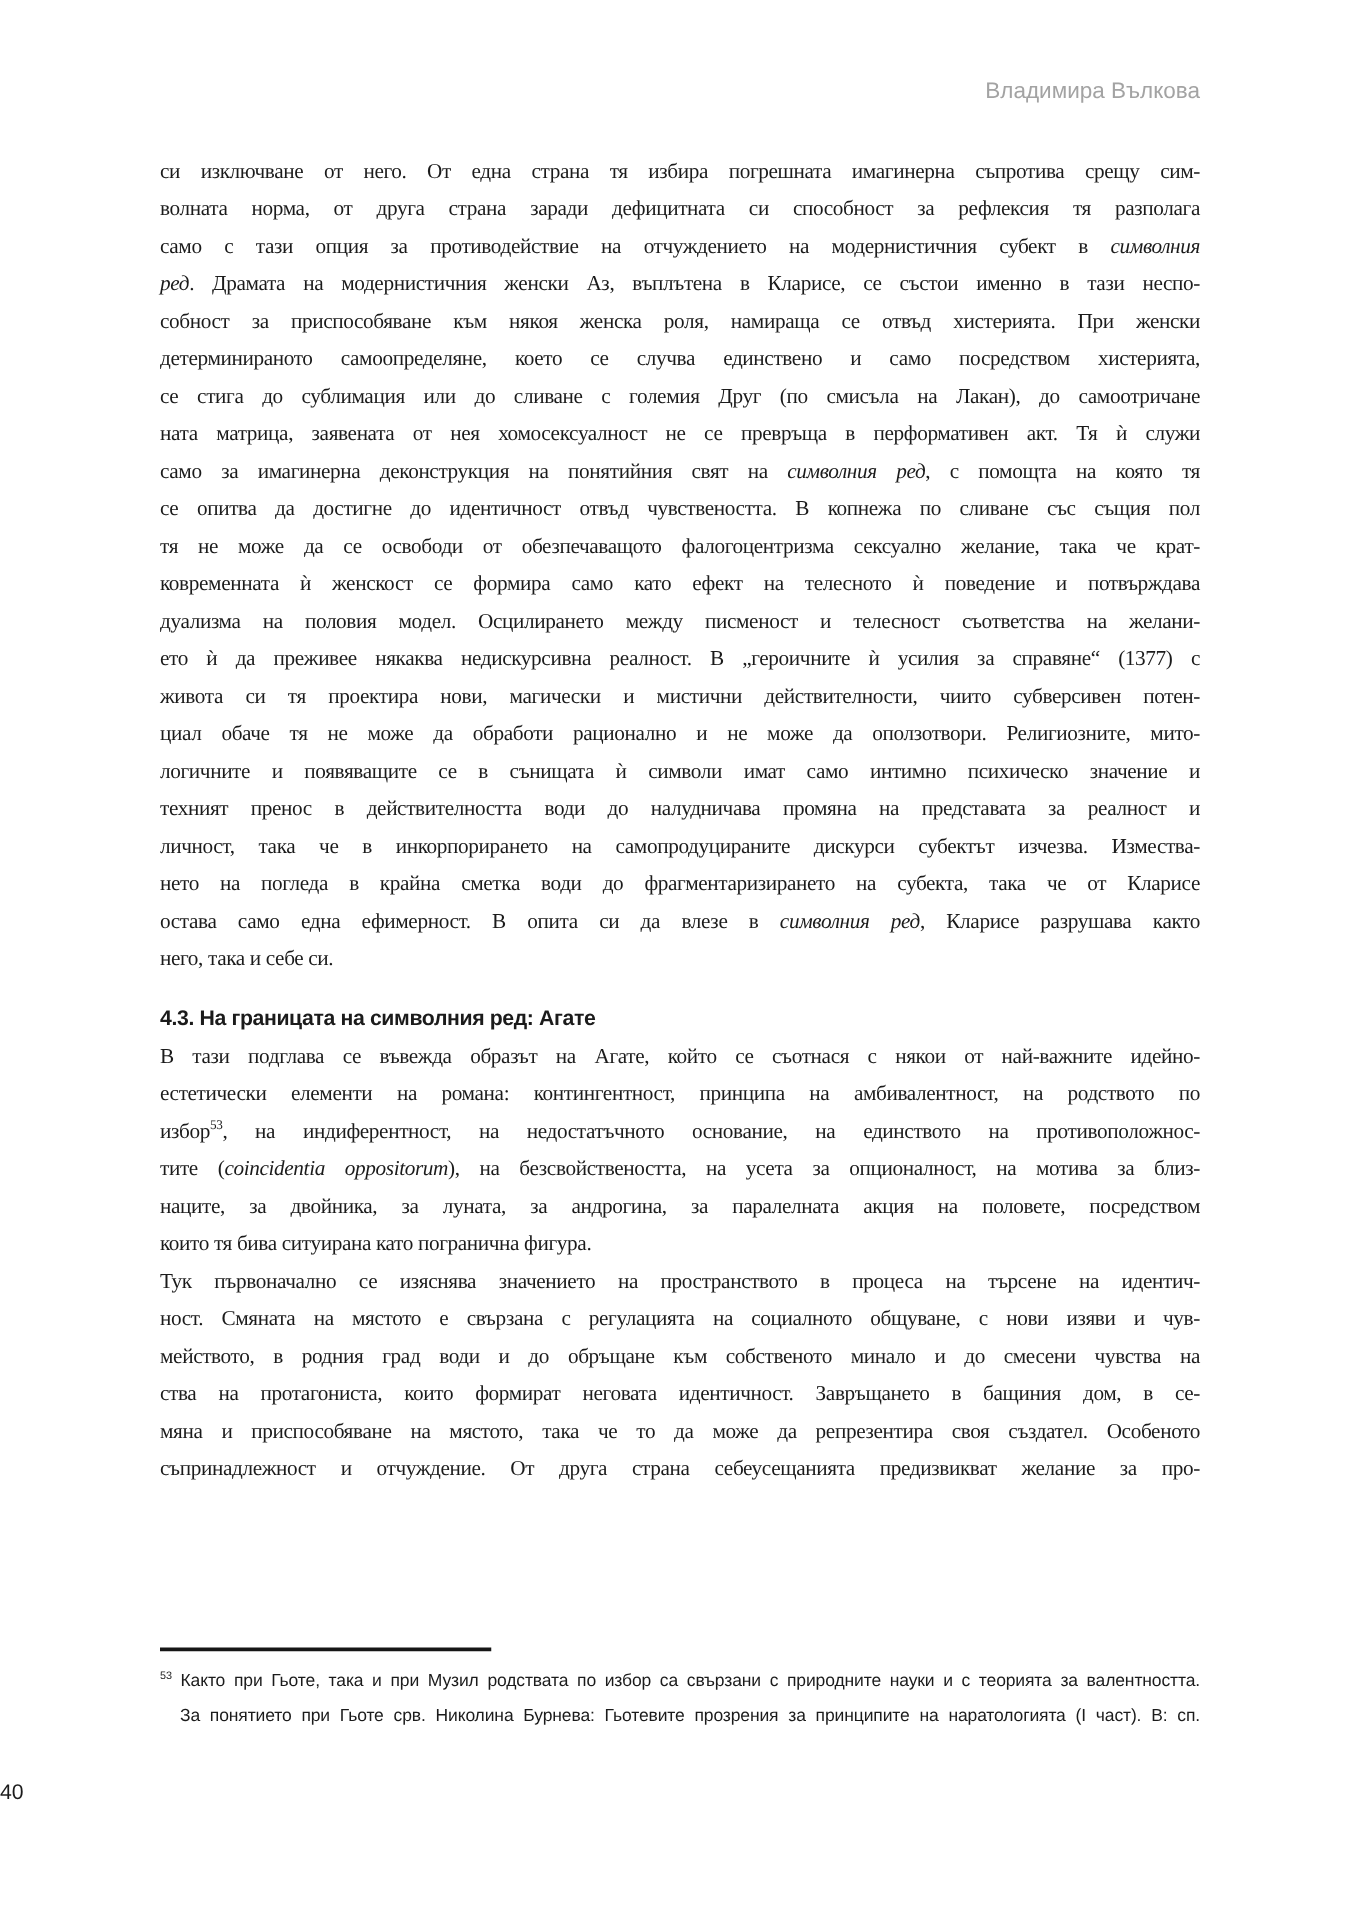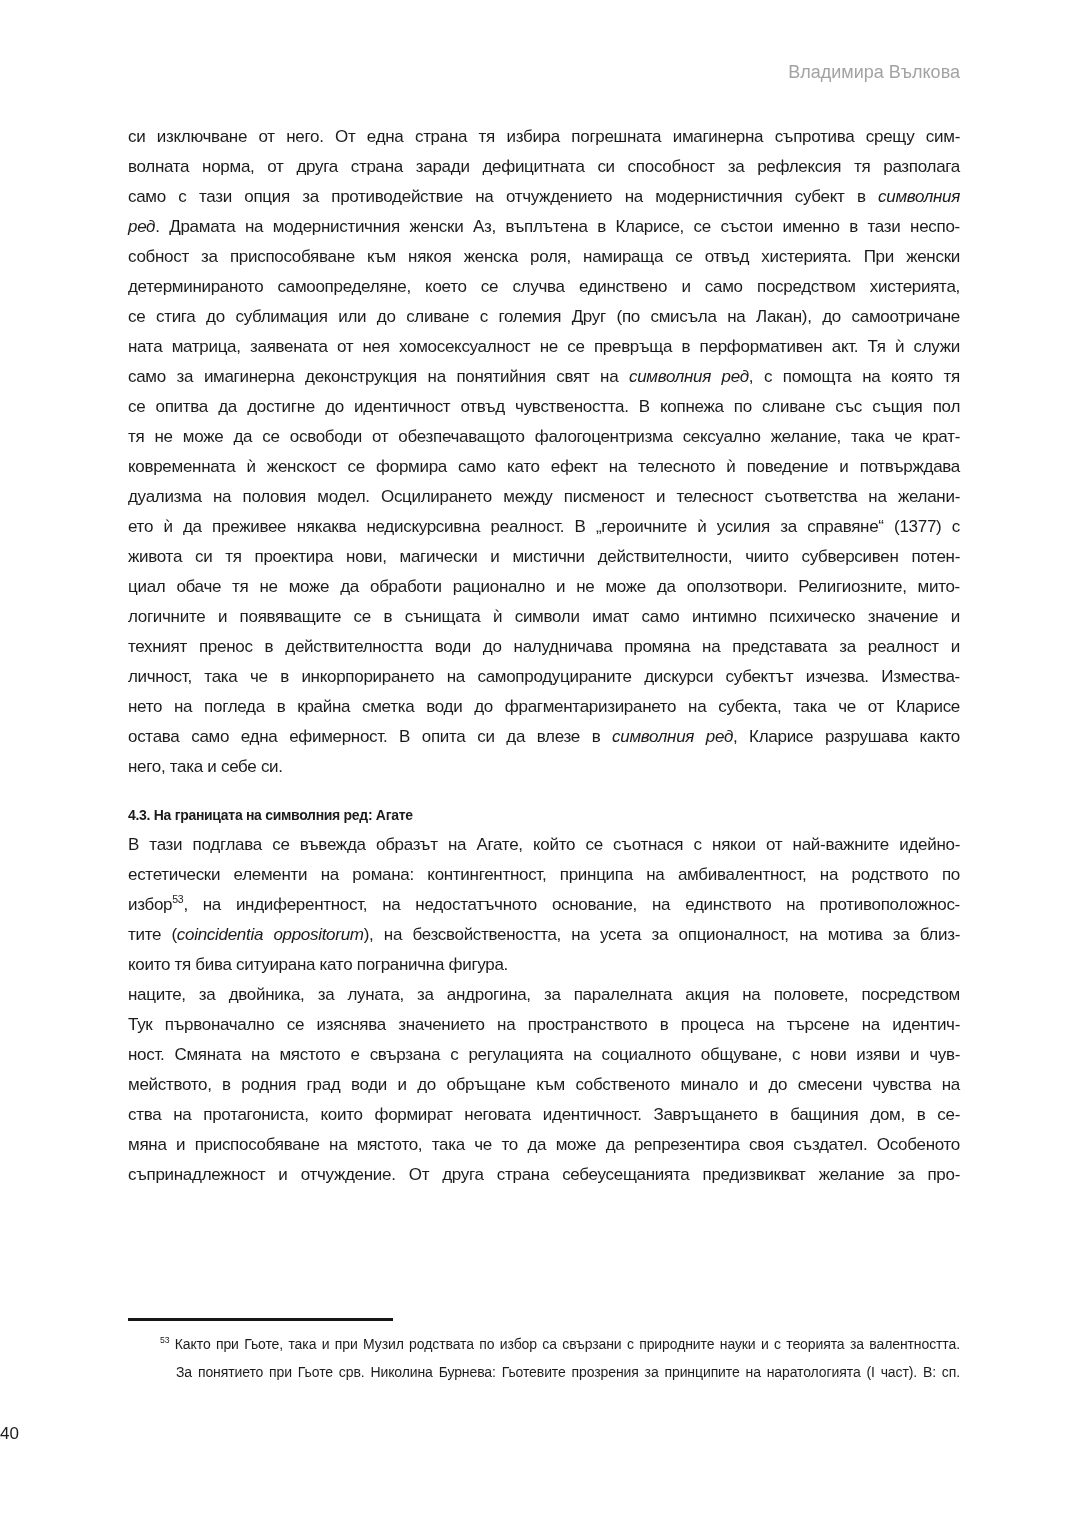--- a/index.html
+++ b/index.html
@@ -13,45 +13,45 @@
   }
   .author{
     position:absolute;top:60px;right:120px;
     font-size:18px;line-height:24px;
     color:var(--header-gray,#a3a3a3);
   }
   .content{
     position:absolute;left:128px;top:122px;width:832px;
     font-size:17px;letter-spacing:-0.3px;
   }
-  .para{margin:0;}
+  .para{margin:0;font-family:Liberation Serif, serif;}
   .line{
     line-height:30px;
     text-align:justify;
     text-align-last:justify;
   }
   .line.last{text-align-last:left;}
   h2.heading,h3.heading{
-    font-size:14px;font-weight:bold;
+    font-size:17px;font-weight:bold;
     line-height:30px;
     margin:18px 0 0 0;
     letter-spacing:-0.3px;
   }
   i{font-style:italic;}
   sup{font-size:0.62em;vertical-align:super;line-height:0;}
   .footnote{
     position:absolute;left:128px;top:1318px;width:832px;
     font-size:14px;letter-spacing:-0.1px;
   }
   .footnote-rule{
     width:265px;height:3px;
     background:var(--rule,#161616);
     margin:0 0 9px 0;
   }
-  .footnote .line{line-height:28px;padding-left:16px;margin-left:32px;}
+  .footnote .line{line-height:28px;padding-left:16px;}
   .footnote .line:first-child{text-indent:-16px;}
   .pagenum{
     position:absolute;top:1424px;left:0;width:100%;
     text-align:left;font-size:17px;
     color:var(--body-text,#1b1b1b);
   }
 </style>
 </head>
 <body>
 
@@ -83,22 +83,22 @@
         <div class="line"><span>нето на погледа в крайна сметка води до фрагментаризирането на субекта, така че от Кларисе</span></div>
         <div class="line"><span>остава само една ефимерност. В опита си да влезе в </span><i>символния ред</i><span>, Кларисе разрушава както</span></div>
         <div class="line last"><span>него, така и себе си.</span></div>
       </div>
     <h2 class="heading">4.3. На границата на символния ред: Агате</h2>
     <div class="para">
         <div class="line"><span>В тази подглава се въвежда образът на Агате, който се съотнася с някои от най-важните идейно-</span></div>
         <div class="line"><span>естетически елементи на романа: контингентност, принципа на амбивалентност, на родството по</span></div>
         <div class="line"><span>избор</span><sup>53</sup><span>, на индиферентност, на недостатъчното основание, на единството на противоположнос-</span></div>
         <div class="line"><span>тите (</span><i>coincidentia oppositorum</i><span>), на безсвойствеността, на усета за опционалност, на мотива за близ-</span></div>
+        <div class="line"><span>наците, за двойника, за луната, за андрогина, за паралелната акция на половете, посредством</span></div>
         <div class="line last"><span>които тя бива ситуирана като погранична фигура.</span></div>
-        <div class="line"><span>наците, за двойника, за луната, за андрогина, за паралелната акция на половете, посредством</span></div>
       </div>
     <div class="para">
         <div class="line"><span>Тук първоначално се изяснява значението на пространството в процеса на търсене на идентич-</span></div>
         <div class="line"><span>ност. Смяната на мястото е свързана с регулацията на социалното общуване, с нови изяви и чув-</span></div>
         <div class="line"><span>мейството, в родния град води и до обръщане към собственото минало и до смесени чувства на</span></div>
         <div class="line"><span>ства на протагониста, които формират неговата идентичност. Завръщането в бащиния дом, в се-</span></div>
         <div class="line"><span>мяна и приспособяване на мястото, така че то да може да репрезентира своя създател. Особеното</span></div>
         <div class="line"><span>съпринадлежност и отчуждение. От друга страна себеусещанията предизвикват желание за про-</span></div>
       </div>
   </main>

